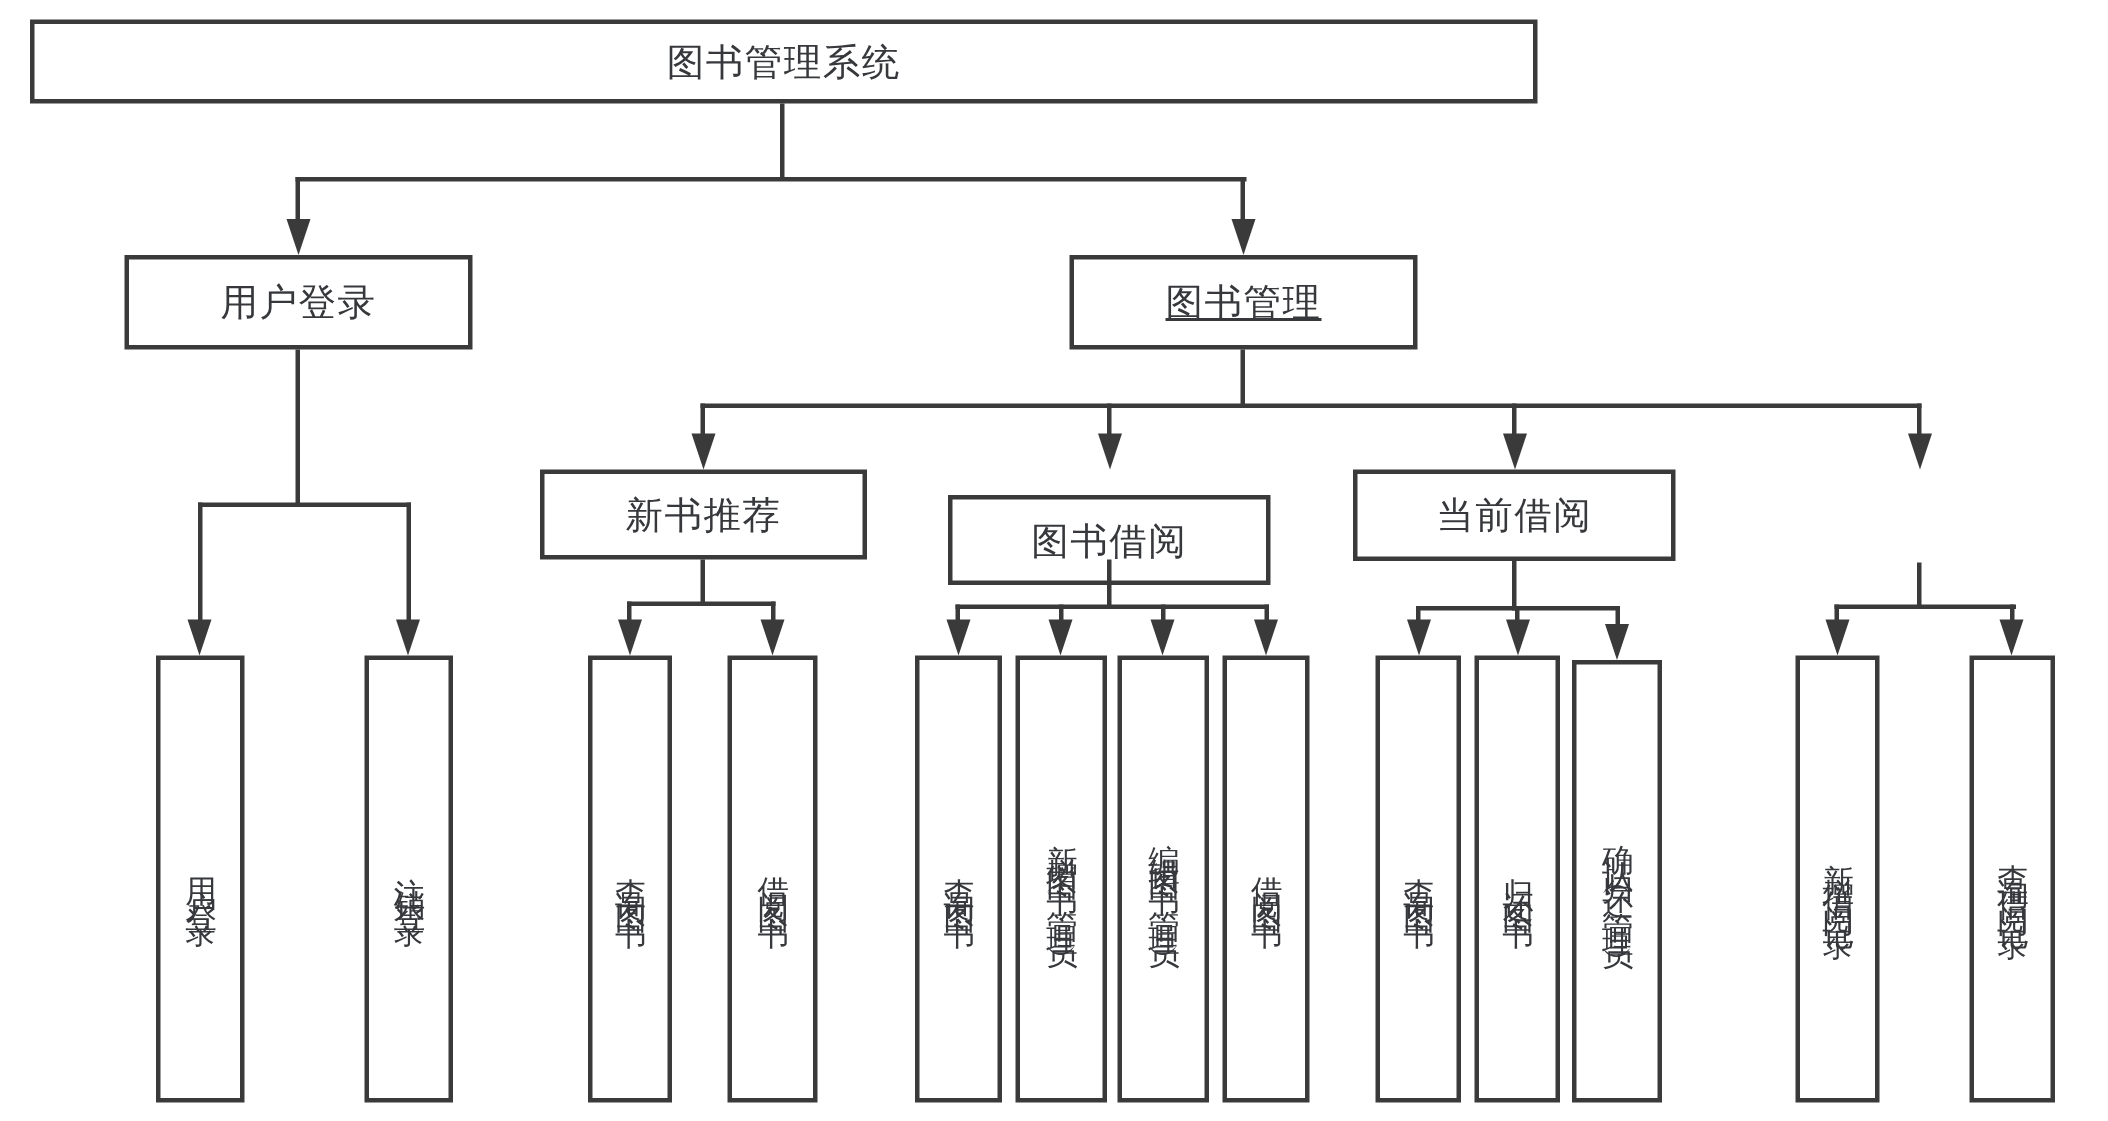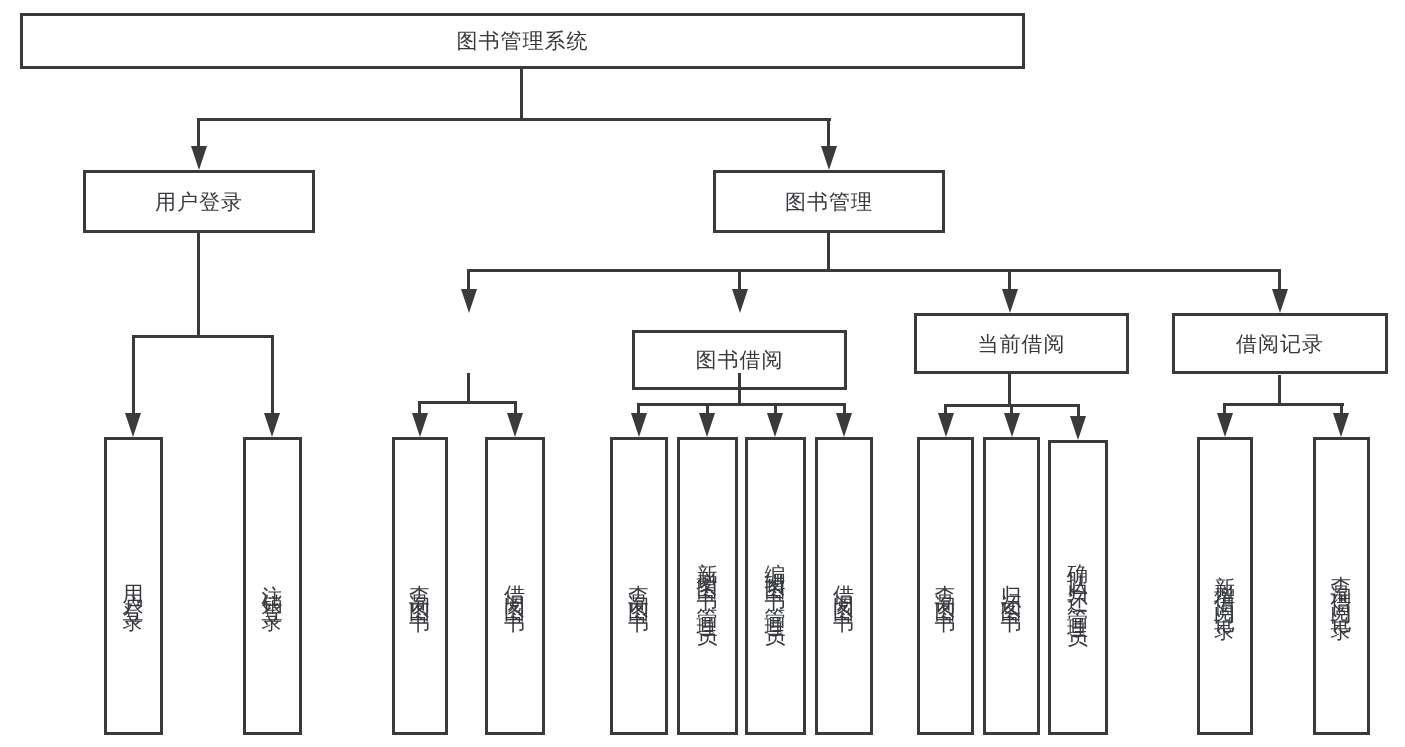--- a/index.html
+++ b/index.html
@@ -20,21 +20,21 @@
     position:absolute;
     border:3px solid var(--line);
     background:var(--bg);
     box-sizing:border-box;
     display:flex;
     align-items:center;
     justify-content:center;
     color:var(--text);
   }
   .hlabel{
-    font-size:21px;
+    font-size:25px;
     letter-spacing:1px;
     white-space:nowrap;
   }
   .vlabel{
     writing-mode:vertical-rl;
     text-orientation:mixed;
     font-size:21px;
     letter-spacing:9px;
     line-height:1;
     white-space:nowrap;
@@ -62,32 +62,32 @@
 
 <div id="canvas">
 
   <div class="box" style="left:20px;top:13px;width:1005px;height:56px;">
     <span class="hlabel">图书管理系统</span>
   </div>
 
   <div class="box" style="left:83px;top:170px;width:232px;height:63px;">
     <span class="hlabel">用户登录</span>
   </div>
-  <div class="box" style="left:713px;top:170px;width:232px;height:63px;">
+  <div class="box" style="left:713px;top:170px;width:232px;height:63px;text-decoration:underline;">
     <span class="hlabel">图书管理</span>
   </div>
 
+  <div class="box" style="left:360px;top:313px;width:218px;height:60px;">
+    <span class="hlabel">新书推荐</span>
+  </div>
   <div class="box" style="left:632px;top:330px;width:215px;height:60px;">
     <span class="hlabel">图书借阅</span>
   </div>
-  <div class="box" style="left:902px;top:313px;width:215px;height:61px;margin-left:12px;">
+  <div class="box" style="left:902px;top:313px;width:215px;height:61px;">
     <span class="hlabel">当前借阅</span>
-  </div>
-  <div class="box" style="left:1172px;top:313px;width:216px;height:61px;">
-    <span class="hlabel">借阅记录</span>
   </div>
 
   <div class="box" style="left:104px;top:437px;width:59px;height:298px;">
     <span class="vlabel">用户登录</span>
   </div>
   <div class="box" style="left:243px;top:437px;width:59px;height:298px;">
     <span class="vlabel">注销登录</span>
   </div>
 
   <div class="box" style="left:392px;top:437px;width:56px;height:298px;">

